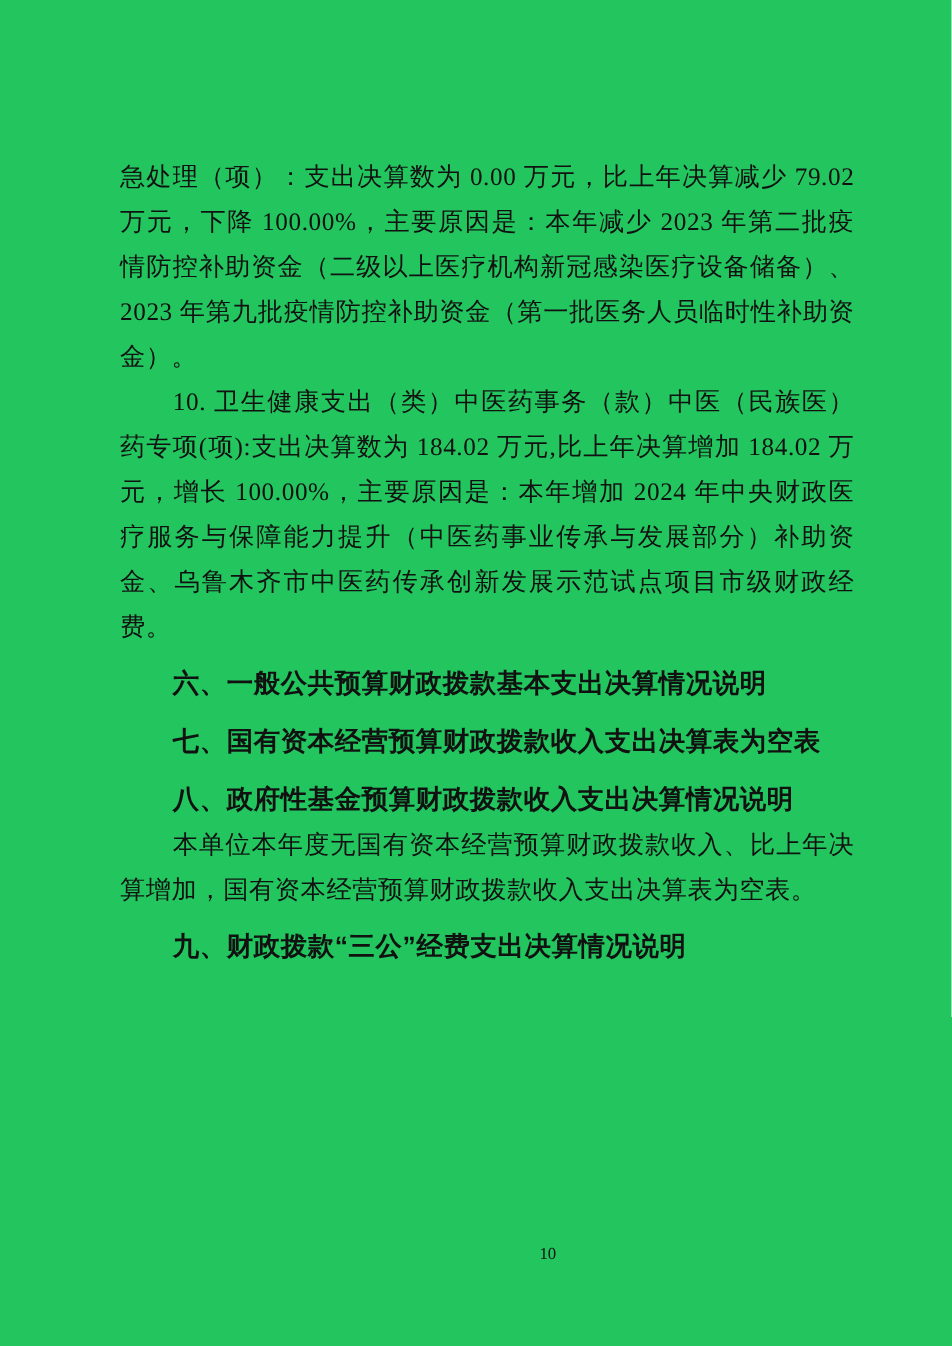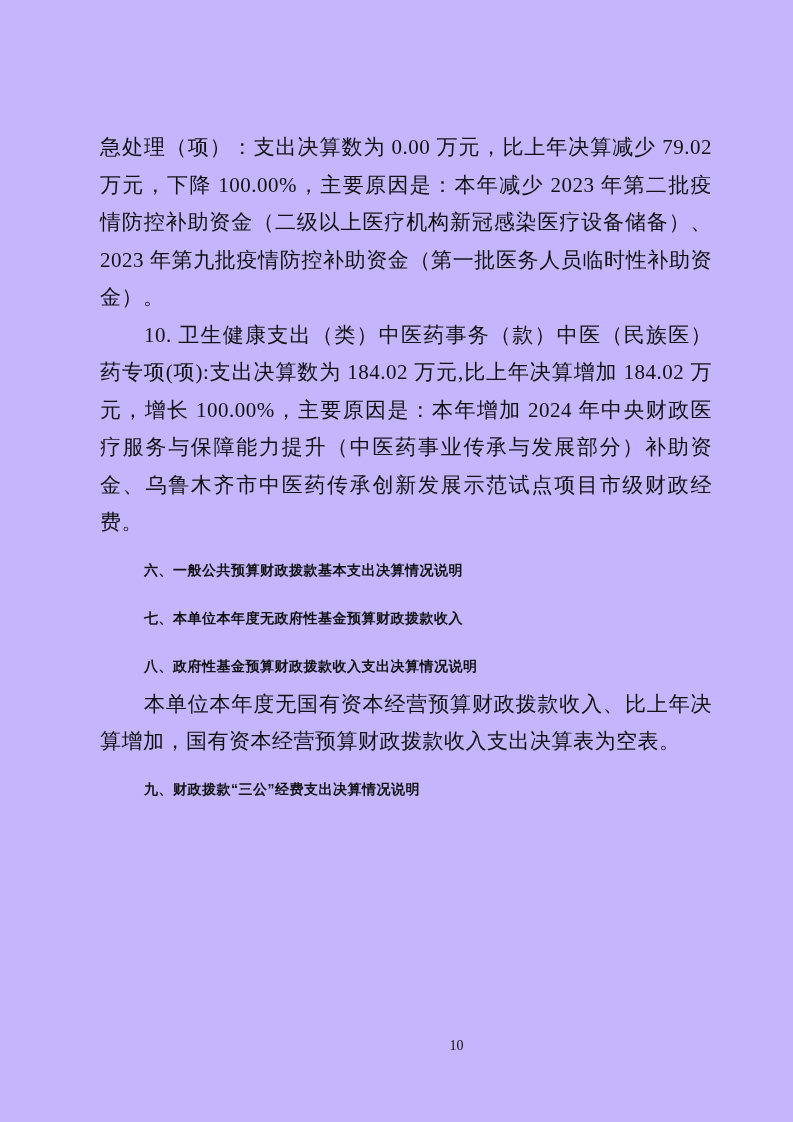--- a/index.html
+++ b/index.html
@@ -6,21 +6,21 @@
   html, body {
     margin: 0;
     padding: 0;
     background: #ffffff;
   }
   .page {
     position: relative;
     width: 793px;
     height: 1122px;
     margin: 0 auto;
-    background: #c4b5fd;
+    background: #22c55e;
     color: #111111;
     overflow: hidden;
   }
   .doc-body {
     position: absolute;
     top: 129px;
     left: 100px;
     width: 612px;
   }
   .doc-body p.paragraph {
@@ -31,21 +31,21 @@
     text-align: justify;
     text-justify: inter-character;
     letter-spacing: 0.5px;
   }
   .doc-body p.paragraph.indent {
     text-indent: 44px;
   }
   .doc-body h2.heading {
     margin: 8px 0 0 0;
     font-family: "Liberation Sans", "DejaVu Sans", sans-serif;
-    font-size: 14px;
+    font-size: 22px;
     font-weight: bold;
     line-height: 40px;
     text-indent: 44px;
     letter-spacing: 0.5px;
   }
   .run { font-weight: normal; }
   .run.bold {
     font-weight: bold;
     font-family: "Liberation Sans", "DejaVu Sans", sans-serif;
   }
@@ -62,19 +62,19 @@
   }
 </style>
 </head>
 <body>
 
 <div class="page">
   <div class="doc-body">
       <p class="paragraph"><span class="run">急处理（项）：支出决算数为 0.00 万元，比上年决算减少 79.02 万元，下降 100.00%，主要原因是：本年减少 2023 年第二批疫情防控补助资金（二级以上医疗机构新冠感染医疗设备储备）、2023 年第九批疫情防控补助资金（第一批医务人员临时性补助资金）。</span></p>
       <p class="paragraph indent"><span class="run">10. 卫生健康支出（类）中医药事务（款）中医（民族医）药专项(项):支出决算数为 184.02 万元,比上年决算增加 184.02 万元，增长 100.00%，主要原因是：本年增加 2024 年中央财政医疗服务与保障能力提升（中医药事业传承与发展部分）补助资金、乌鲁木齐市中医药传承创新发展示范试点项目市级财政经费。</span></p>
       <h2 class="heading indent"><span class="run bold">六、一般公共预算财政拨款基本支出决算情况说明</span></h2>
-      <h2 class="heading indent"><span class="run bold">七、本单位本年度无政府性基金预算财政拨款收入</span></h2>
+      <h2 class="heading indent"><span class="run bold">七、国有资本经营预算财政拨款收入支出决算表为空表</span></h2>
       <h2 class="heading indent"><span class="run bold">八、政府性基金预算财政拨款收入支出决算情况说明</span></h2>
       <p class="paragraph indent"><span class="run">本单位本年度无国有资本经营预算财政拨款收入、比上年决算增加，国有资本经营预算财政拨款收入支出决算表为空表。</span></p>
       <h2 class="heading indent"><span class="run bold">九、财政拨款“三公”经费支出决算情况说明</span></h2>
     </div>
   <div class="footer">10</div>
 </div>
 
 </body></html>

